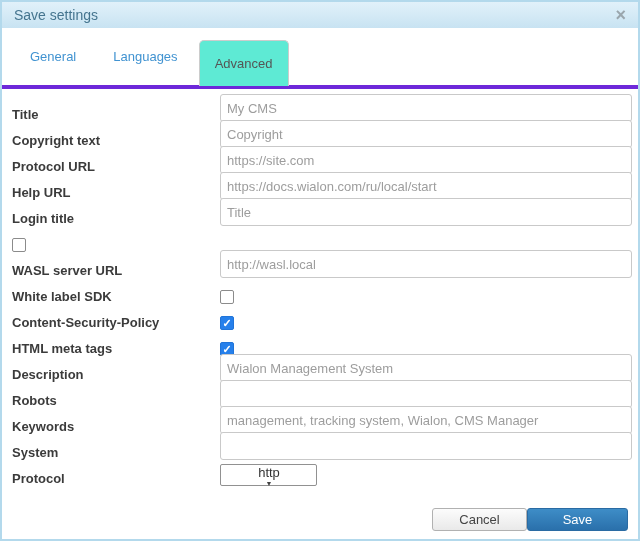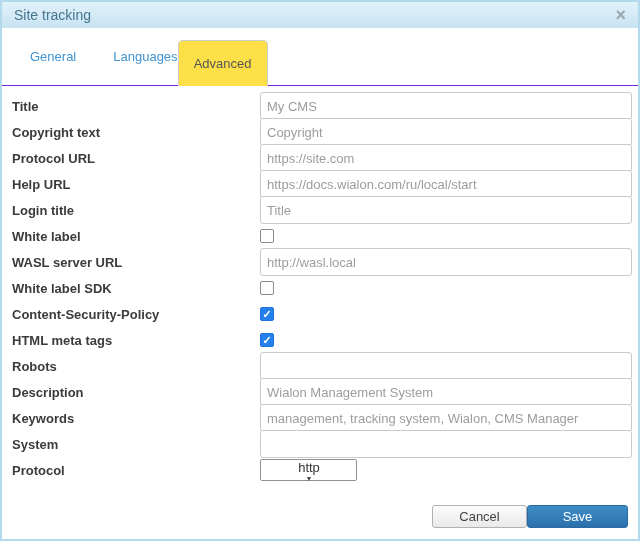--- a/index.html
+++ b/index.html
@@ -17,40 +17,40 @@
     display:flex; align-items:center; justify-content:space-between;
     padding:0 12px;
   }
   .titlebar-title { color:#45758f; font-size:14px; }
   .close-icon { color:#9aa6ad; font-size:18px; font-weight:bold; line-height:14px; cursor:pointer; }
 
   
   .tabs {
     flex:0 0 57px; height:57px;
     display:flex; align-items:flex-end;
-    border-bottom:1px solid #6d28d9;
+    border-bottom:4px solid #6d28d9;
     padding-left:28px; background:#fff;
   }
   .tab-link {
     color:#4193d1; font-size:13px; cursor:pointer;
     margin:0 0 21px 0; text-decoration:none;
   }
   .tab-link.t0 { margin-right:37px; }
-  .tab-link.t1 { }
+  .tab-link.t1 { margin-right:21px; }
   .tab-active {
     width:90px; height:46px; box-sizing:border-box;
     border:1px solid #ccc; border-bottom:none;
-    border-radius:5px 5px 0 0; background:#fde047;
+    border-radius:5px 5px 0 0; background:#5eead4;
     display:flex; align-items:center; justify-content:center;
     color:#555; font-size:13px; margin-bottom:-1px; position:relative;
   }
 
   
   .content { flex:1 1 auto; padding:7px 6px 0 10px; }
-  .form-row { display:flex; align-items:center; height:26px;gap:40px; }
+  .form-row { display:flex; align-items:flex-end; height:26px; }
   .form-label { flex:0 0 208px; width:208px; font-size:13px; font-weight:bold; color:#3b3b3b; }
   .field-input {
     flex:1 1 auto; height:28px; box-sizing:border-box;
     border:1px solid #c9c9c9; border-radius:3px;
     padding:0 6px; font-size:13px; font-family:inherit; color:#555; outline:none;
   }
   .field-input::placeholder { color:#9d9d9d; opacity:1; }
 
   .checkbox {
     width:14px; height:14px; box-sizing:border-box;
@@ -75,21 +75,21 @@
   .btn { height:23px; border-radius:3px; font-size:13px; font-family:inherit; cursor:pointer; }
   .btn-cancel { width:95px; background:linear-gradient(#fcfcfc,#e9e9e9); border:1px solid #b1b1b1; color:#444; }
   .btn-save  { width:101px; background:linear-gradient(#3e8dc7,#2a70ab); border:1px solid #2a6ba3; color:#fff; }
 </style>
 </head>
 <body>
 
 <div class="dialog">
 
   <div class="titlebar">
-    <span class="titlebar-title">Site tracking</span>
+    <span class="titlebar-title">Save settings</span>
     <span class="close-icon">×</span>
   </div>
 
   <div class="tabs">
       <a class="tab-link t0">General</a>
       <a class="tab-link t1">Languages</a>
       <div class="tab-active">Advanced</div>
     </div>
 
   <div class="content">
@@ -107,21 +107,20 @@
       </div>
       <div class="form-row">
         <span class="form-label">Help URL</span>
         <input type="text" class="field-input" placeholder="https://docs.wialon.com/ru/local/start" style="">
       </div>
       <div class="form-row">
         <span class="form-label">Login title</span>
         <input type="text" class="field-input" placeholder="Title" style="">
       </div>
       <div class="form-row">
-        <span class="form-label">White label</span>
         <span class="checkbox"></span>
       </div>
       <div class="form-row">
         <span class="form-label">WASL server URL</span>
         <input type="text" class="field-input" placeholder="http://wasl.local" style="">
       </div>
       <div class="form-row">
         <span class="form-label">White label SDK</span>
         <span class="checkbox"></span>
       </div>
@@ -131,26 +130,26 @@
           <span class="check-glyph">✓</span>
         </span>
       </div>
       <div class="form-row">
         <span class="form-label">HTML meta tags</span>
         <span class="checkbox checked">
           <span class="check-glyph">✓</span>
         </span>
       </div>
       <div class="form-row">
+        <span class="form-label">Description</span>
+        <input type="text" class="field-input" placeholder="Wialon Management System" style="">
+      </div>
+      <div class="form-row">
         <span class="form-label">Robots</span>
         <input type="text" class="field-input" placeholder="" style="">
-      </div>
-      <div class="form-row">
-        <span class="form-label">Description</span>
-        <input type="text" class="field-input" placeholder="Wialon Management System" style="">
       </div>
       <div class="form-row">
         <span class="form-label">Keywords</span>
         <input type="text" class="field-input" placeholder="management, tracking system, Wialon, CMS Manager" style="">
       </div>
       <div class="form-row">
         <span class="form-label">System</span>
         <input type="text" class="field-input" placeholder="" style="">
       </div>
       <div class="form-row">

